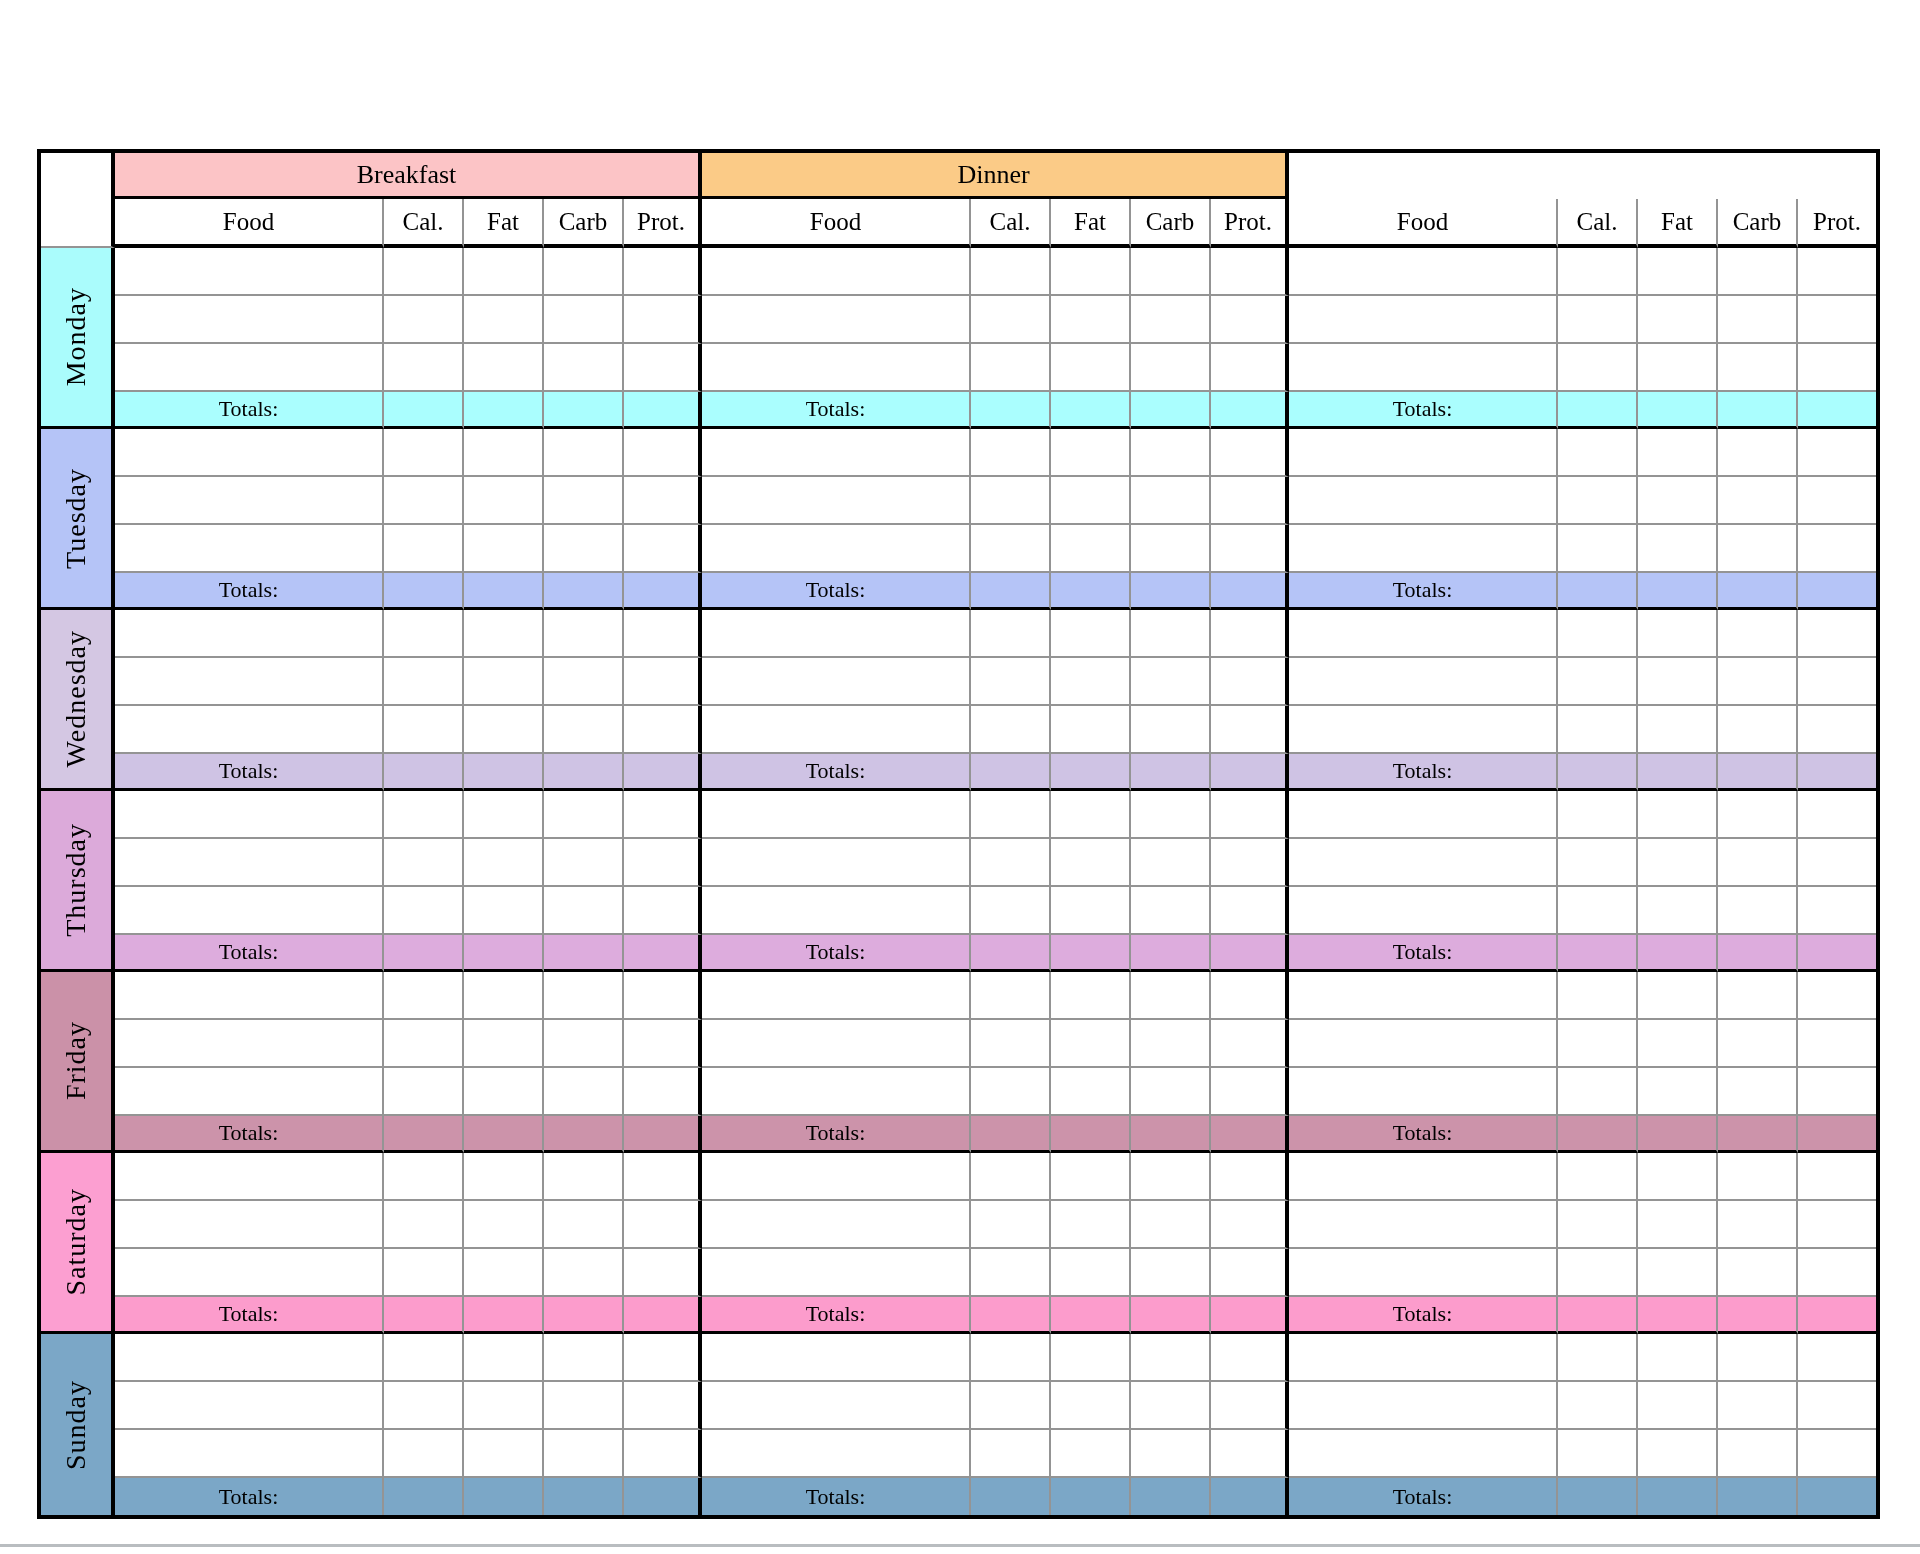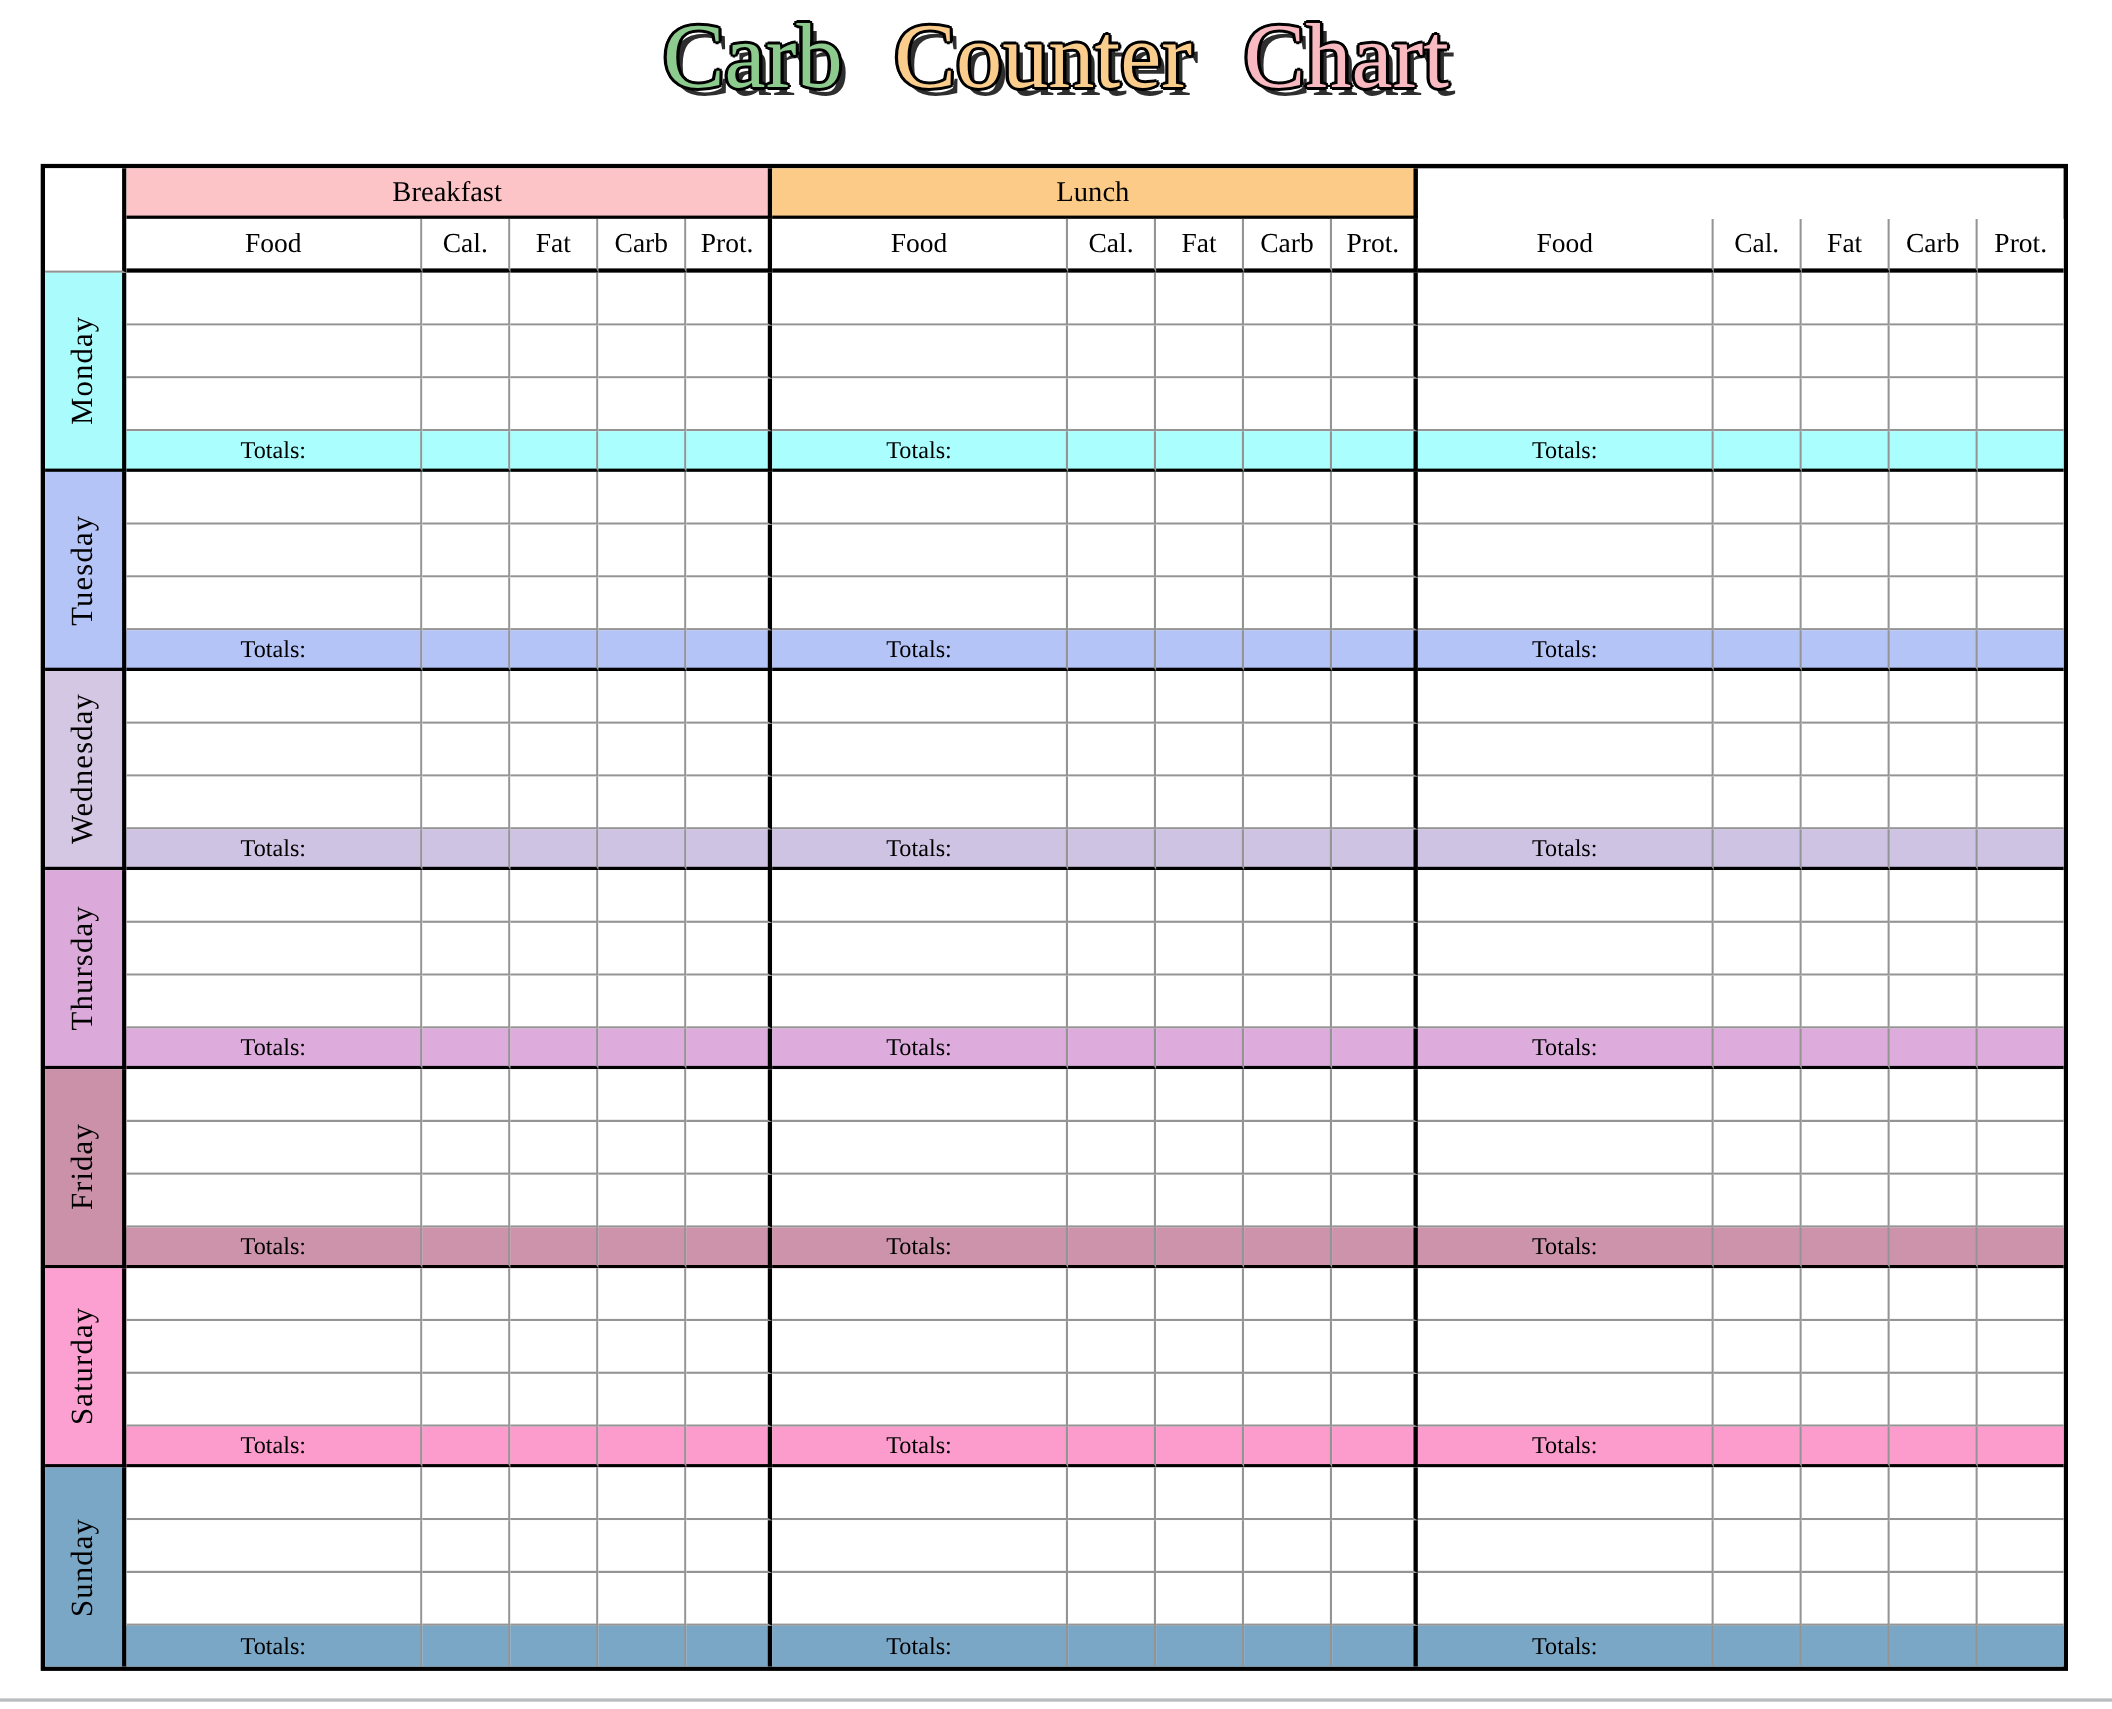--- a/index.html
+++ b/index.html
@@ -56,30 +56,25 @@
   .page-bottom-divider{
     position:absolute;left:0;top:1544px;width:1920px;height:3px;
     background:#b9bdc0;
   }
 </style>
 </head>
 <body>
 
 <div class="page">
 
-  <div class="chart-title">
-    <span class="title-word" style="color: rgb(140, 203, 141);">Carb</span>
-    <span class="title-word" style="color: rgb(251, 205, 141);">Counter</span>
-    <span class="title-word" style="color: rgb(248, 185, 192);">Chart</span>
-  </div>
 
   <div id="carb-table">
       <div class="cell corner-cell" style="grid-area: 1 / 1 / 3;"></div>
       <div class="cell meal-header sec-end" style="background: rgb(252, 196, 198); grid-area: 1 / 2 / auto / span 5;">Breakfast</div>
-      <div class="cell meal-header sec-end" style="background: rgb(251, 203, 135); grid-area: 1 / 7 / auto / span 5;">Lunch</div>
+      <div class="cell meal-header sec-end" style="background: rgb(251, 203, 135); grid-area: 1 / 7 / auto / span 5;">Dinner</div>
       <div class="cell col-header" style="grid-area: 2 / 2;">Food</div>
       <div class="cell col-header" style="grid-area: 2 / 3;">Cal.</div>
       <div class="cell col-header" style="grid-area: 2 / 4;">Fat</div>
       <div class="cell col-header" style="grid-area: 2 / 5;">Carb</div>
       <div class="cell col-header sec-end" style="grid-area: 2 / 6;">Prot.</div>
       <div class="cell col-header" style="grid-area: 2 / 7;">Food</div>
       <div class="cell col-header" style="grid-area: 2 / 8;">Cal.</div>
       <div class="cell col-header" style="grid-area: 2 / 9;">Fat</div>
       <div class="cell col-header" style="grid-area: 2 / 10;">Carb</div>
       <div class="cell col-header sec-end" style="grid-area: 2 / 11;">Prot.</div>

